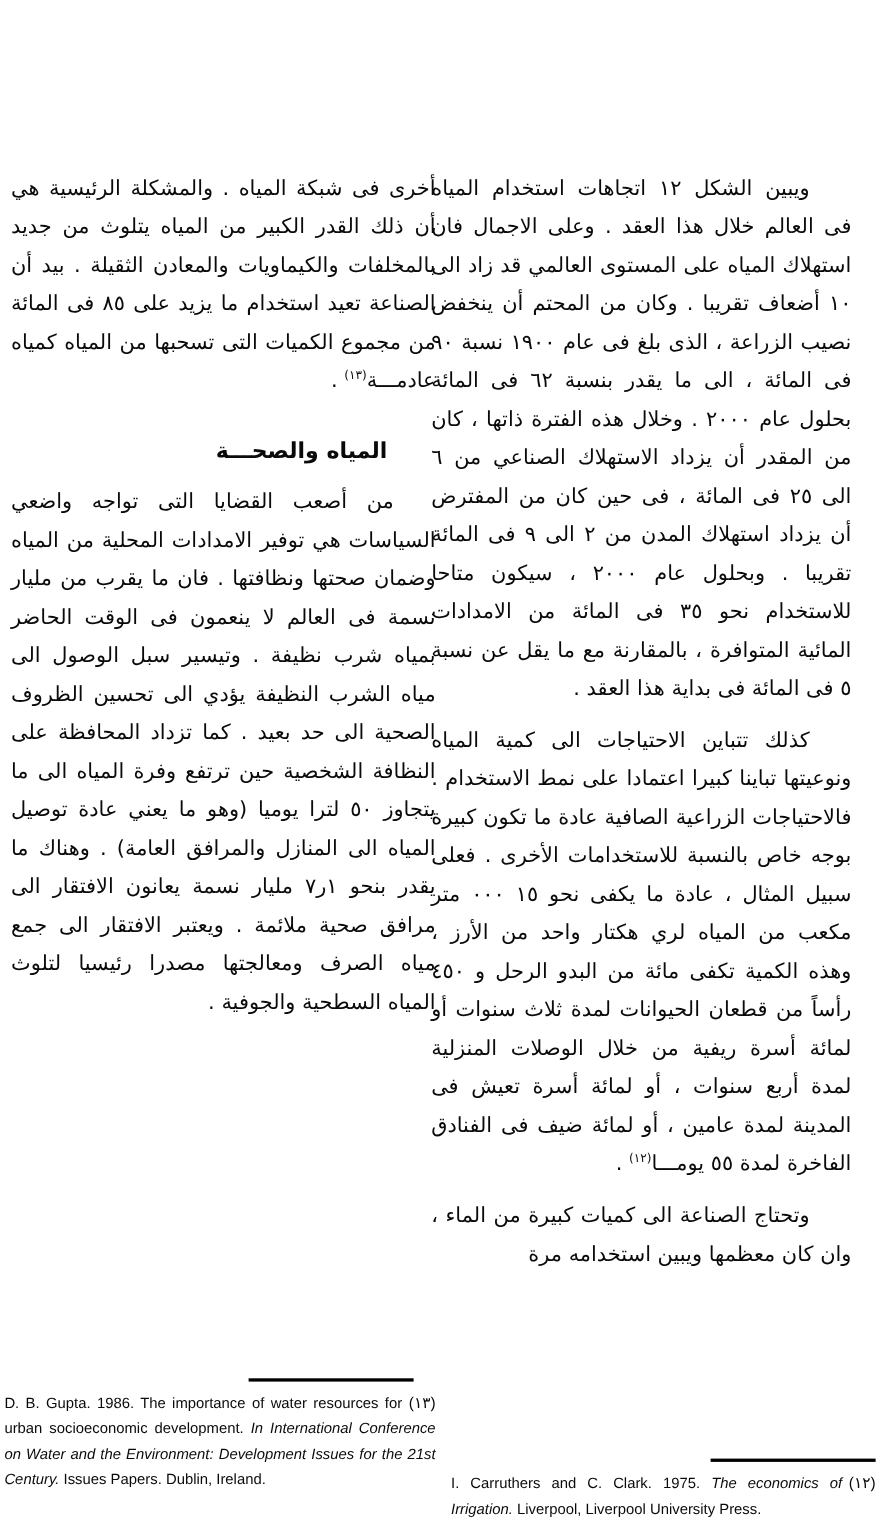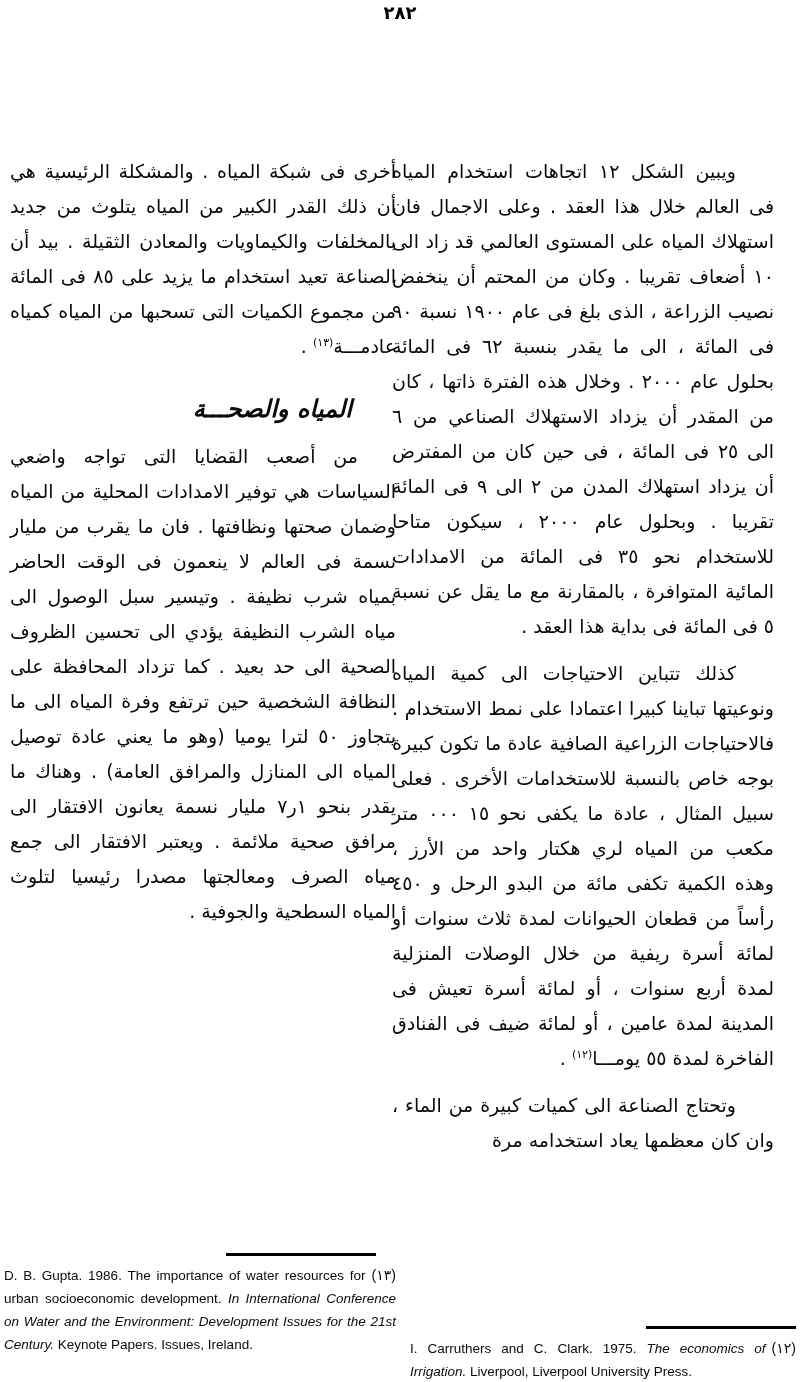--- a/index.html
+++ b/index.html
@@ -38,22 +38,21 @@
   }
   .col-right { left: 392px; width: 382px; }
   .col-left  { left: 10px;  width: 386px; }
   .col p { margin: 12px 0 7px 0; }
   .col p.indent { text-indent: 38px; }
   .col p.no-indent { text-indent: 0; }
   .section-heading {
     font-weight: bold;
     margin: 28px 0 8px 0;
     padding-right: 44px;
-    font-size: 24px;
-    font-style: italic;
+    font-size: 20px;
   }
   .fn-ref {
     font-size: 11px;
     vertical-align: super;
     line-height: 0;
   }
   .footnote-block {
     position: absolute;
     direction: ltr;
     font-family: "Liberation Sans", sans-serif;
@@ -77,37 +76,36 @@
     font-size: 14px;
     margin-left: 6px;
   }
   .italic { font-style: italic; }
 </style>
 </head>
 <body>
 
 <div class="page">
 
-  <div class="page-number">٢٨٢</div>
 
   <div class="col col-right">
     <p class="indent">ويبين الشكل ١٢ اتجاهات استخدام المياه فى العالم خلال هذا العقد . وعلى الاجمال فان استهلاك المياه على المستوى العالمي قد زاد الى ١٠ أضعاف تقريبا . وكان من المحتم أن ينخفض نصيب الزراعة ، الذى بلغ فى عام ١٩٠٠ نسبة ٩٠ فى المائة ، الى ما يقدر بنسبة ٦٢ فى المائة بحلول عام ٢٠٠٠ . وخلال هذه الفترة ذاتها ، كان من المقدر أن يزداد الاستهلاك الصناعي من ٦ الى ٢٥ فى المائة ، فى حين كان من المفترض أن يزداد استهلاك المدن من ٢ الى ٩ فى المائة تقريبا . وبحلول عام ٢٠٠٠ ، سيكون متاحا للاستخدام نحو ٣٥ فى المائة من الامدادات المائية المتوافرة ، بالمقارنة مع ما يقل عن نسبة ٥ فى المائة فى بداية هذا العقد .</p>
     <p class="indent"><span>كذلك تتباين الاحتياجات الى كمية المياه ونوعيتها تباينا كبيرا اعتمادا على نمط الاستخدام . فالاحتياجات الزراعية الصافية عادة ما تكون كبيرة بوجه خاص بالنسبة للاستخدامات الأخرى . فعلى سبيل المثال ، عادة ما يكفى نحو ١٥ ٠٠٠ متر مكعب من المياه لري هكتار واحد من الأرز ، وهذه الكمية تكفى مائة من البدو الرحل و ٤٥٠ رأساً من قطعان الحيوانات لمدة ثلاث سنوات أو لمائة أسرة ريفية من خلال الوصلات المنزلية لمدة أربع سنوات ، أو لمائة أسرة تعيش فى المدينة لمدة عامين ، أو لمائة ضيف فى الفنادق الفاخرة لمدة ٥٥ يومـــا</span><span class="fn-ref">(١٢)</span><span> .</span></p>
-    <p class="indent">وتحتاج الصناعة الى كميات كبيرة من الماء ، وان كان معظمها يعاد استخدامه مرة</p>
+    <p class="indent">وتحتاج الصناعة الى كميات كبيرة من الماء ، وان كان معظمها ويبين استخدامه مرة</p>
   </div>
 
   <div class="col col-left">
     <p class="no-indent"><span>أخرى فى شبكة المياه . والمشكلة الرئيسية هي أن ذلك القدر الكبير من المياه يتلوث من جديد بالمخلفات والكيماويات والمعادن الثقيلة . بيد أن الصناعة تعيد استخدام ما يزيد على ٨٥ فى المائة من مجموع الكميات التى تسحبها من المياه كمياه عادمـــة</span><span class="fn-ref">(١٣)</span><span> .</span></p>
     <div class="section-heading">المياه والصحـــة</div>
     <p class="indent">من أصعب القضايا التى تواجه واضعي السياسات هي توفير الامدادات المحلية من المياه وضمان صحتها ونظافتها . فان ما يقرب من مليار نسمة فى العالم لا ينعمون فى الوقت الحاضر بمياه شرب نظيفة . وتيسير سبل الوصول الى مياه الشرب النظيفة يؤدي الى تحسين الظروف الصحية الى حد بعيد . كما تزداد المحافظة على النظافة الشخصية حين ترتفع وفرة المياه الى ما يتجاوز ٥٠ لترا يوميا (وهو ما يعني عادة توصيل المياه الى المنازل والمرافق العامة) . وهناك ما يقدر بنحو ١ر٧ مليار نسمة يعانون الافتقار الى مرافق صحية ملائمة . ويعتبر الافتقار الى جمع مياه الصرف ومعالجتها مصدرا رئيسيا لتلوث المياه السطحية والجوفية .</p>
   </div>
 
   <div class="footnote-block footnote-13">
     <div class="fn-rule"></div>
-    <p style="margin:0"><span class="fn-marker">(١٣)</span><span>D. B. Gupta. 1986. The importance of water resources for urban socioeconomic development. </span><span class="italic">In International Conference on Water and the Environment: Development Issues for the 21st Century.</span><span> Keynote Papers. Issues, Ireland.</span></p>
+    <p style="margin:0"><span class="fn-marker">(١٣)</span><span>D. B. Gupta. 1986. The importance of water resources for urban socioeconomic development. </span><span class="italic">In International Conference on Water and the Environment: Development Issues for the 21st Century.</span><span> Issues Papers. Dublin, Ireland.</span></p>
   </div>
 
   <div class="footnote-block footnote-12">
     <div class="fn-rule"></div>
     <p style="margin:0"><span class="fn-marker">(١٢)</span><span>I. Carruthers and C. Clark. 1975. </span><span class="italic">The economics of Irrigation.</span><span> Liverpool, Liverpool University Press.</span></p>
   </div>
 
 </div>
 
 </body></html>

